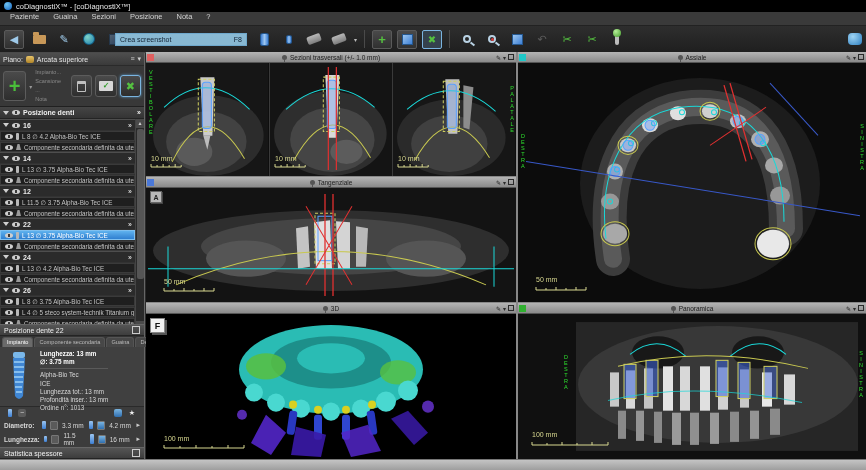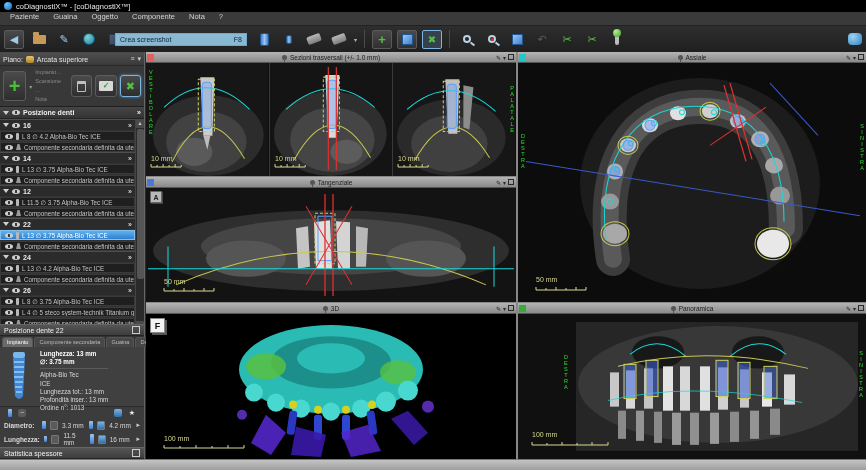--- a/index.html
+++ b/index.html
@@ -172,22 +172,22 @@
 <div class="window">
 
   <div class="titlebar">
     <span class="appicon"></span>
     <span>coDiagnostiX™ - [coDiagnostiX™]</span>
   </div>
 
   <div class="menubar">
     <span class="menu-item">Paziente</span>
     <span class="menu-item">Guaina</span>
-    <span class="menu-item">Oggetto</span>
-    <span class="menu-item">Componente</span>
+    <span class="menu-item">Sezioni</span>
+    <span class="menu-item">Posizione</span>
     <span class="menu-item">Nota</span>
     <span class="menu-item">?</span>
   </div>
 
   <div class="toolbar">
     <div class="tbtn raised">
         <span>◀</span>
       </div>
     <div class="tbtn">
         <span class="folder"></span>

